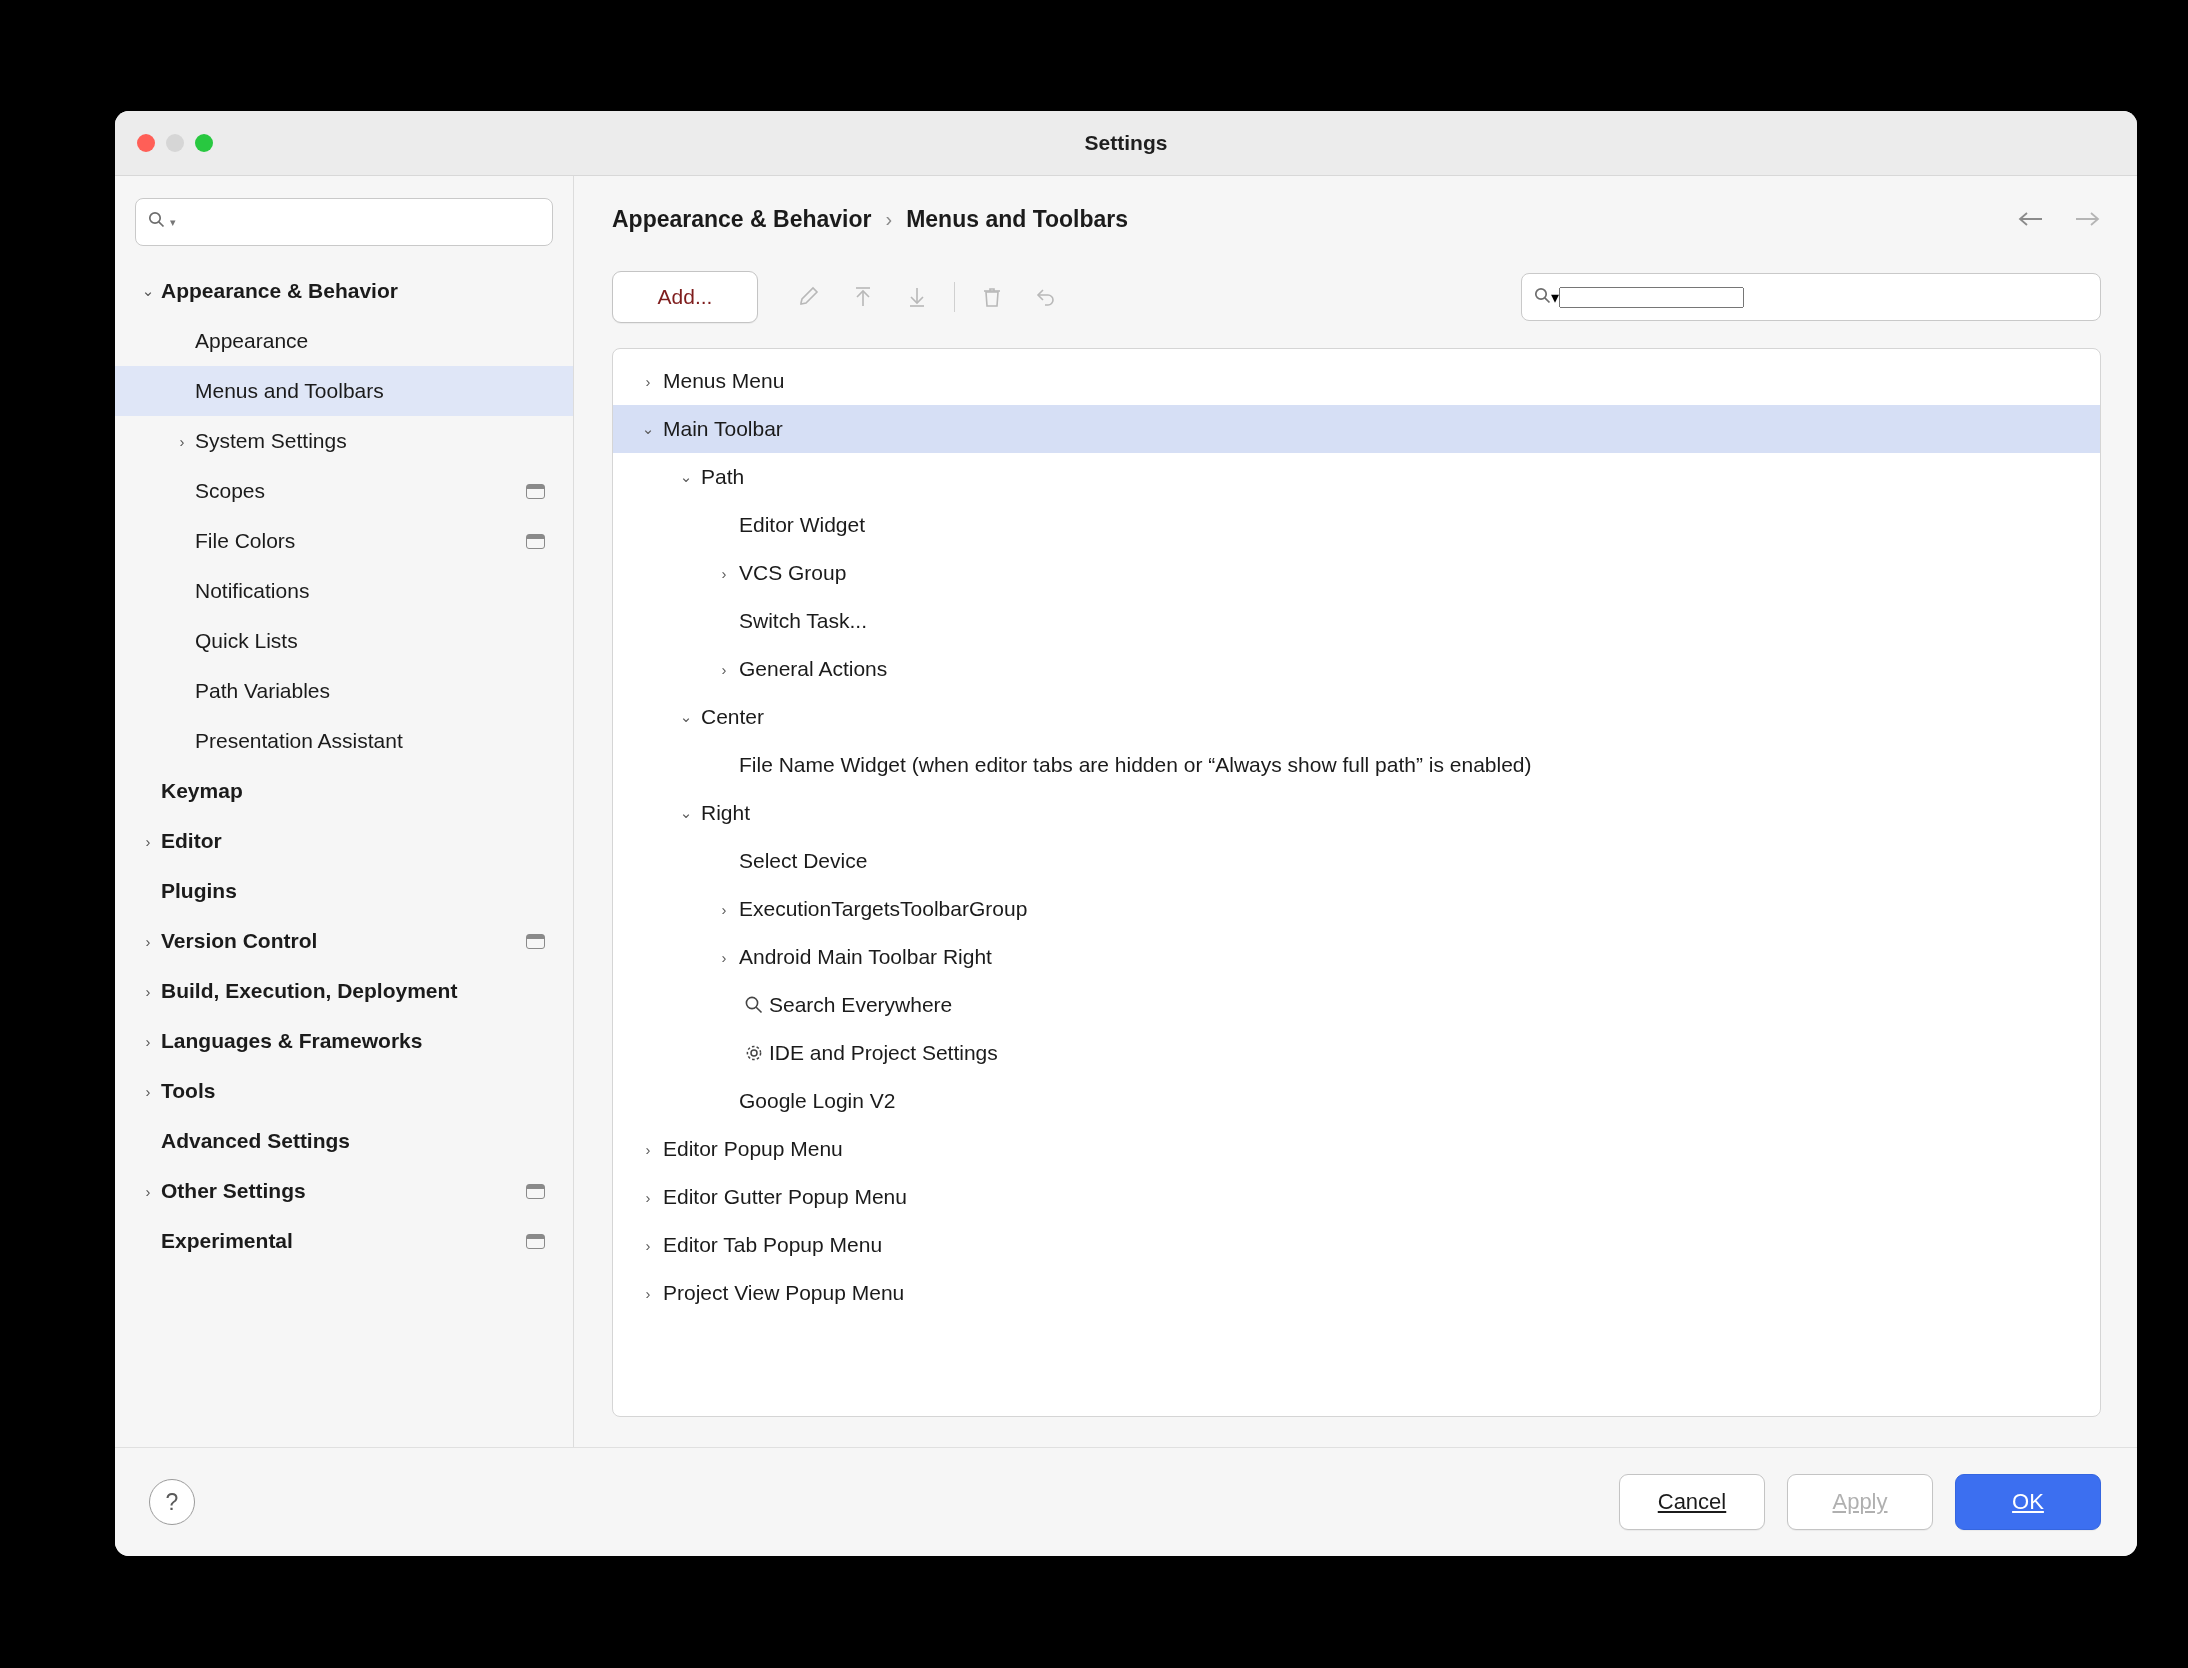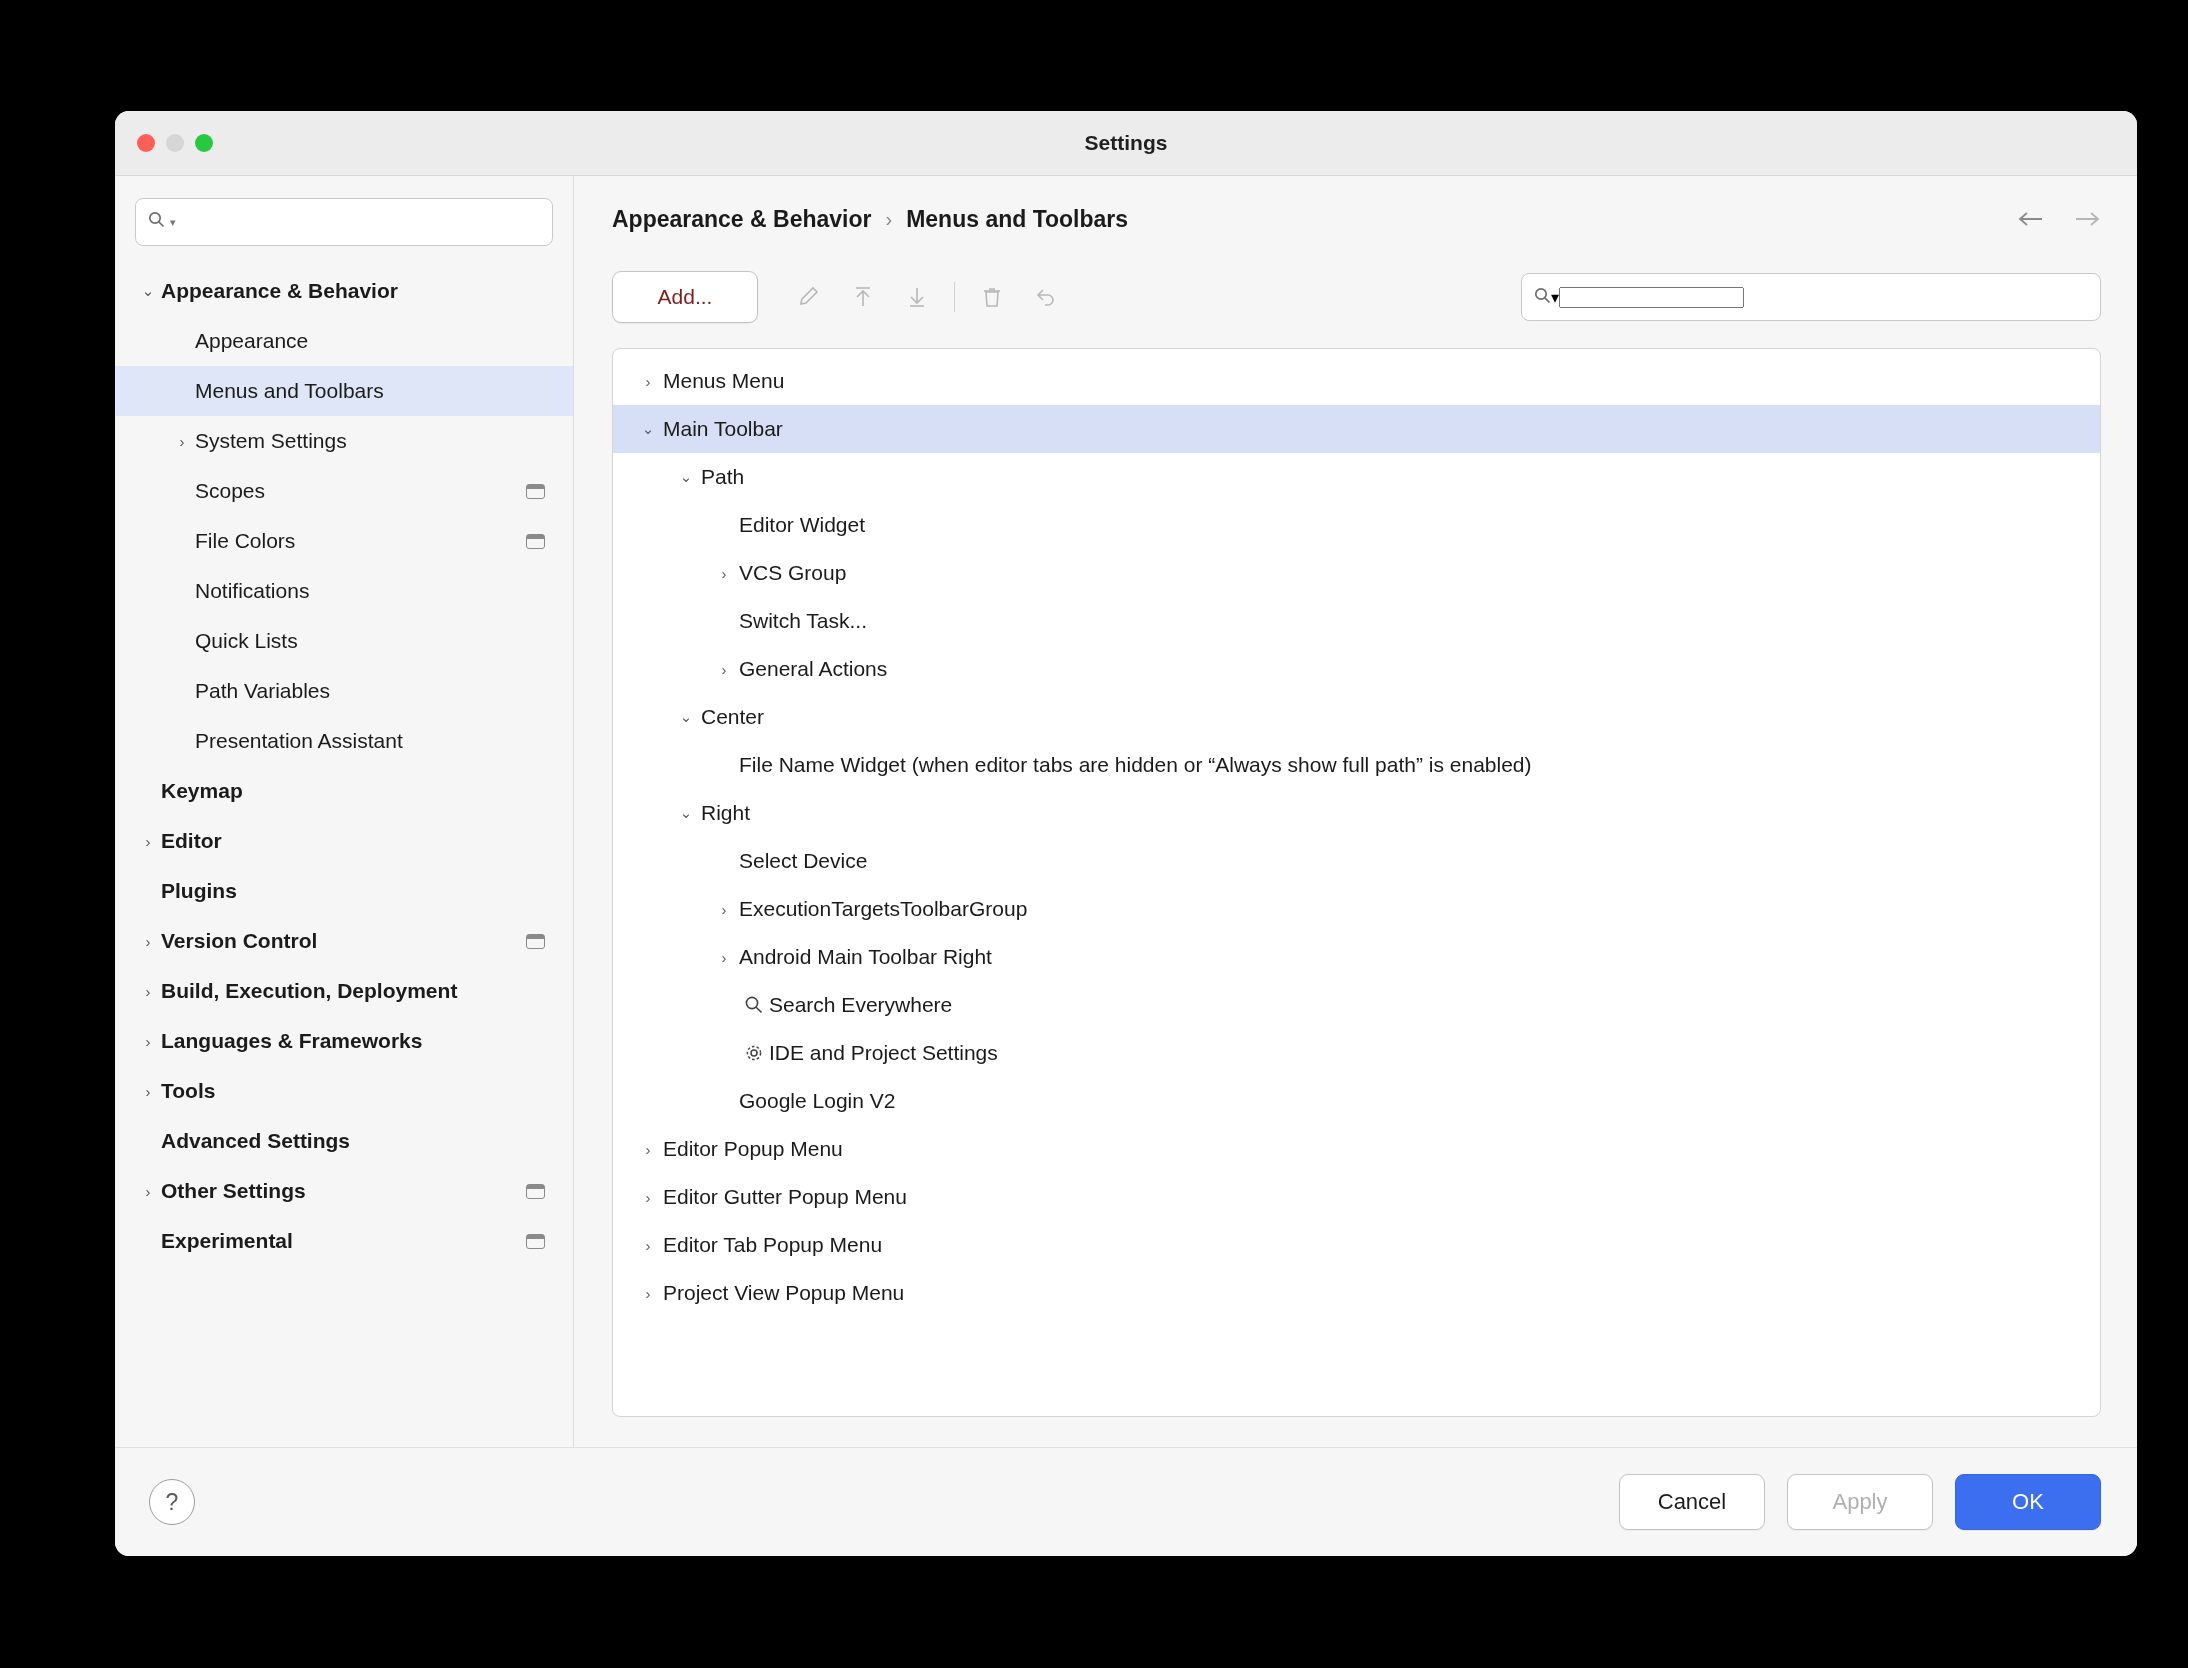--- a/index.html
+++ b/index.html
@@ -282,20 +282,21 @@
   .btn {
     height: 56px;
     min-width: 146px;
     border-radius: 9px;
     font-size: 22px;
     font-family: "Liberation Sans", sans-serif;
     border: 1px solid #c4c4c4;
     background: #fff;
     color: #1b1b1b;
     box-shadow: 0 1px 1px rgba(0,0,0,0.05);
+    text-decoration: underline;
   }
   .btn.disabled { color: #b0b0b0; }
   .btn.primary {
     background: #3c6ff0;
     border-color: #3566e0;
     color: #fff;
   }
 </style>
 </head>
 <body>

